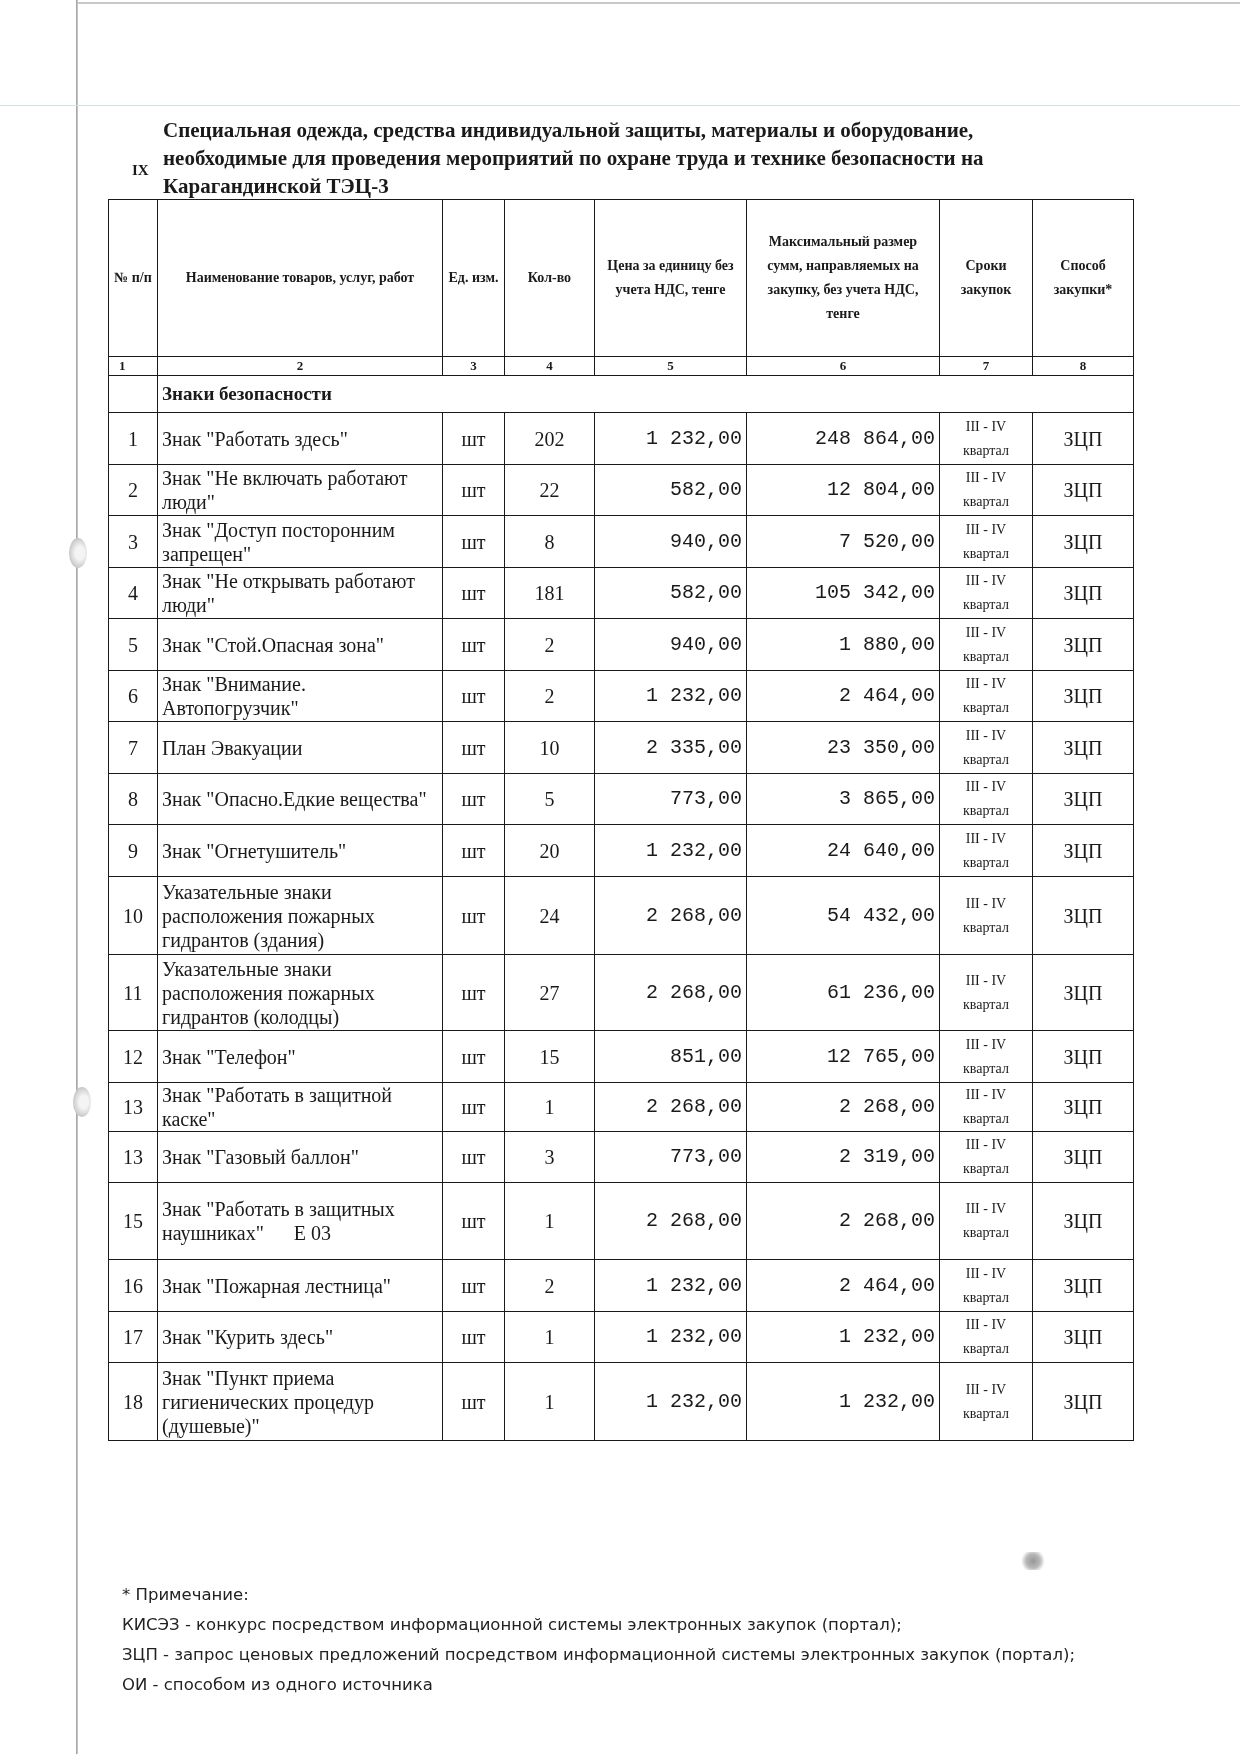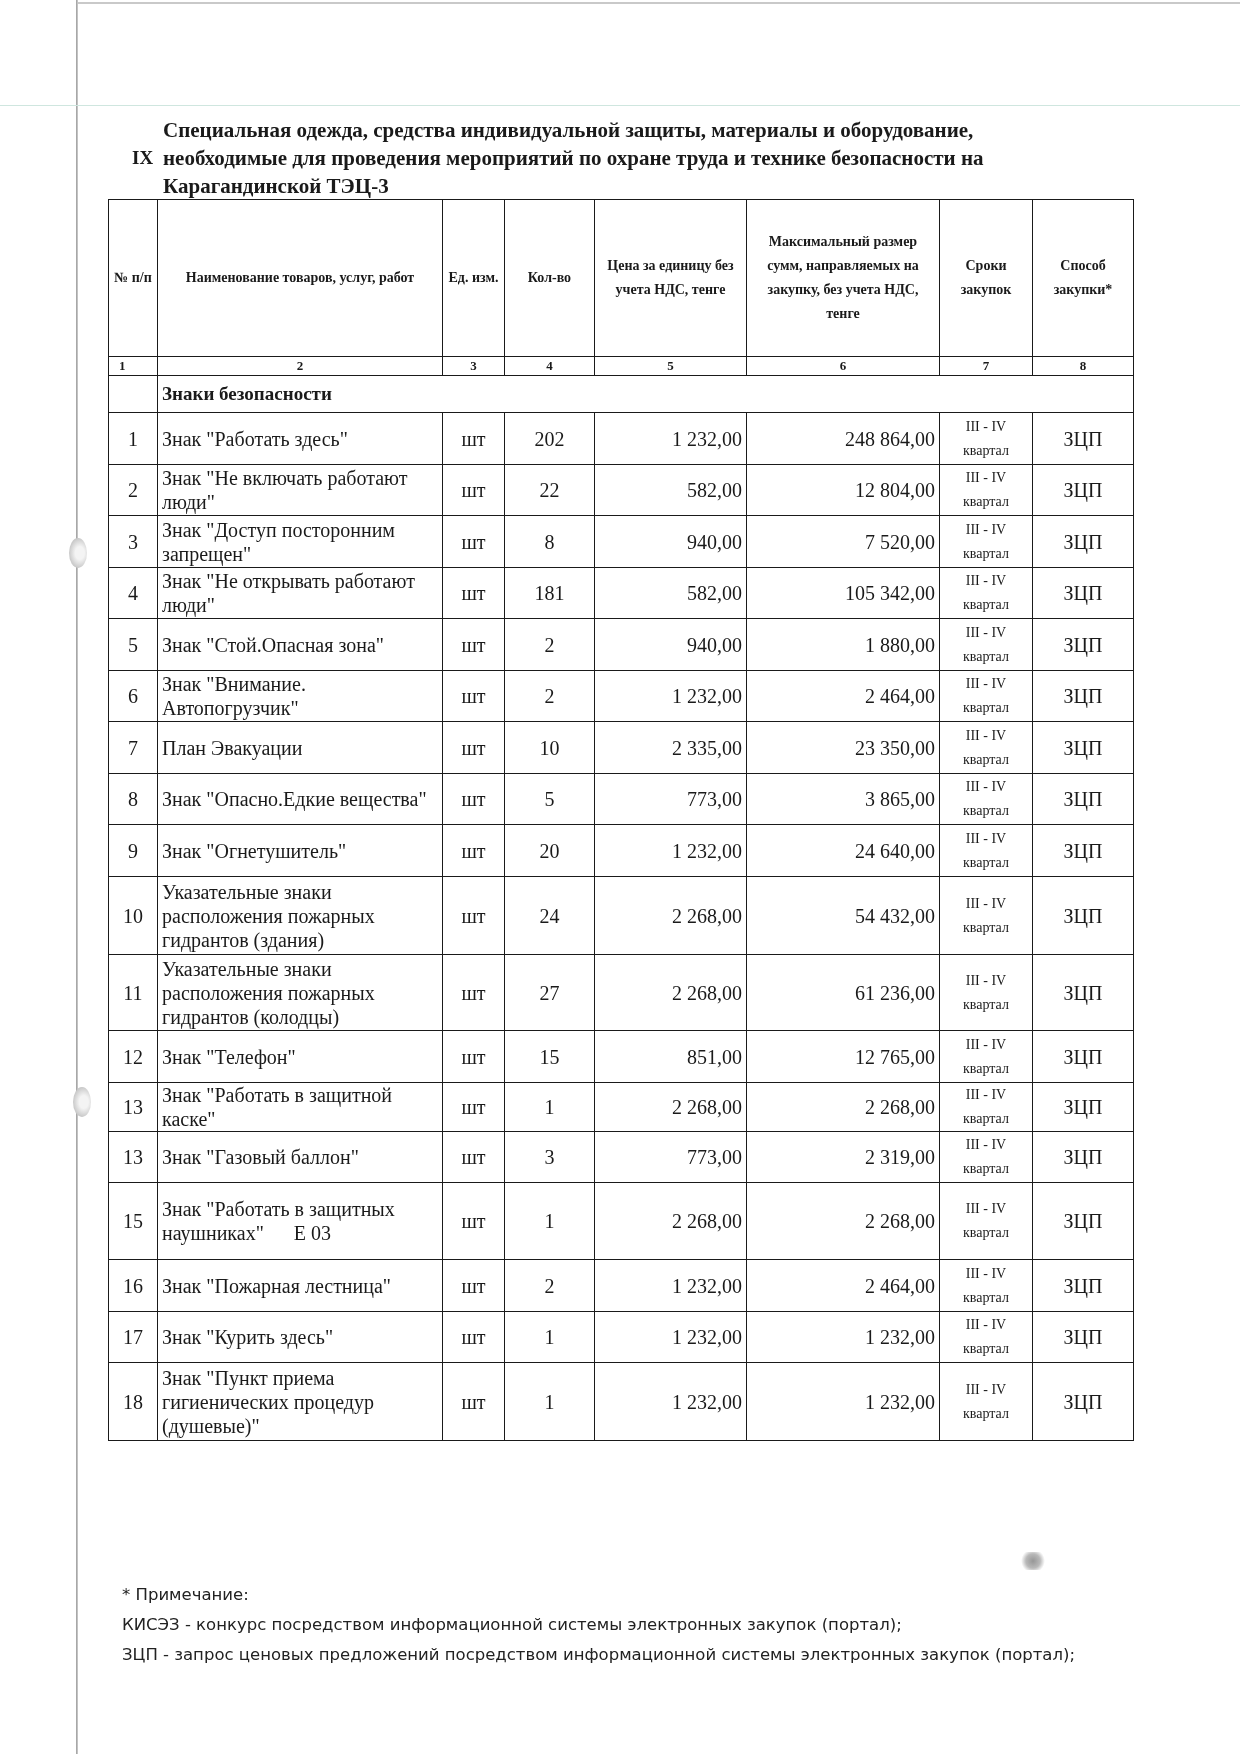--- a/index.html
+++ b/index.html
@@ -20,21 +20,21 @@
       background: #cfe6df;
     }
     .punch-hole {
       position: absolute; width: 18px; height: 30px; border-radius: 50%;
       background: radial-gradient(ellipse at 60% 50%, #f4f4f4 30%, #c4c4c4 75%, #a8a8a8 100%);
     }
     .title-block {
       position: absolute; left: 120px; top: 116px; width: 960px;
       font-weight: bold; font-size: 21px; line-height: 28px;
     }
-    .title-roman { position: absolute; left: 12px; top: 28px; font-size: 19px; }
+    .title-roman { position: absolute; left: 12px; top: 40px; font-size: 15px; }
     .title-text { position: absolute; left: 43px; top: 0; width: 920px; }
     .title-text div { white-space: nowrap; }
 
     table.doc {
       position: absolute; left: 108px; top: 199px;
       border-collapse: collapse; table-layout: fixed; width: 1025px;
       font-size: 20px;
     }
     table.doc td, table.doc th {
       border: 1.5px solid #1a1a1a; padding: 0 4px; vertical-align: middle;
@@ -46,21 +46,21 @@
     tr.num-row td {
       font-weight: bold; font-size: 13px; text-align: center; height: 18px; padding: 0;
     }
     tr.num-row td.c1 { text-align: left; padding-left: 10px; }
     tr.section-row td { font-weight: bold; font-size: 19px; height: 36px; }
     tr.data-row td { line-height: 24px; }
     td.c-no { text-align: center; }
     td.c-name { text-align: left; padding-left: 2px; }
     td.c-unit { text-align: center; }
     td.c-qty { text-align: center; }
-    td.c-price, td.c-sum { text-align: right; padding-right: 10px; }
+    td.c-price, td.c-sum { text-align: right; padding-right: 10px; font-family: Liberation Mono, monospace; }
     td.c-term { text-align: center; font-size: 14px; line-height: 24px; }
     td.c-method { text-align: center; }
     .term-line { display: block; }
 
     .scribble {
       position: absolute; left: 1020px; top: 1552px; width: 26px; height: 18px;
       background: radial-gradient(circle, #6a6a6a 0%, #9b9b9b 45%, rgba(255,255,255,0) 75%);
       opacity: 0.7;
     }
 
@@ -363,13 +363,14 @@
       </tr>
     </tbody>
 </table>
 
 <div class="scribble"></div>
 
 <div class="notes">
   <div>* Примечание:</div>
   <div>КИСЭЗ - конкурс посредством информационной системы электронных закупок (портал);</div>
   <div>ЗЦП - запрос ценовых предложений посредством информационной системы электронных закупок (портал);</div>
+  <div>ОИ - способом из одного источника</div>
 </div>
 
 </body></html>

